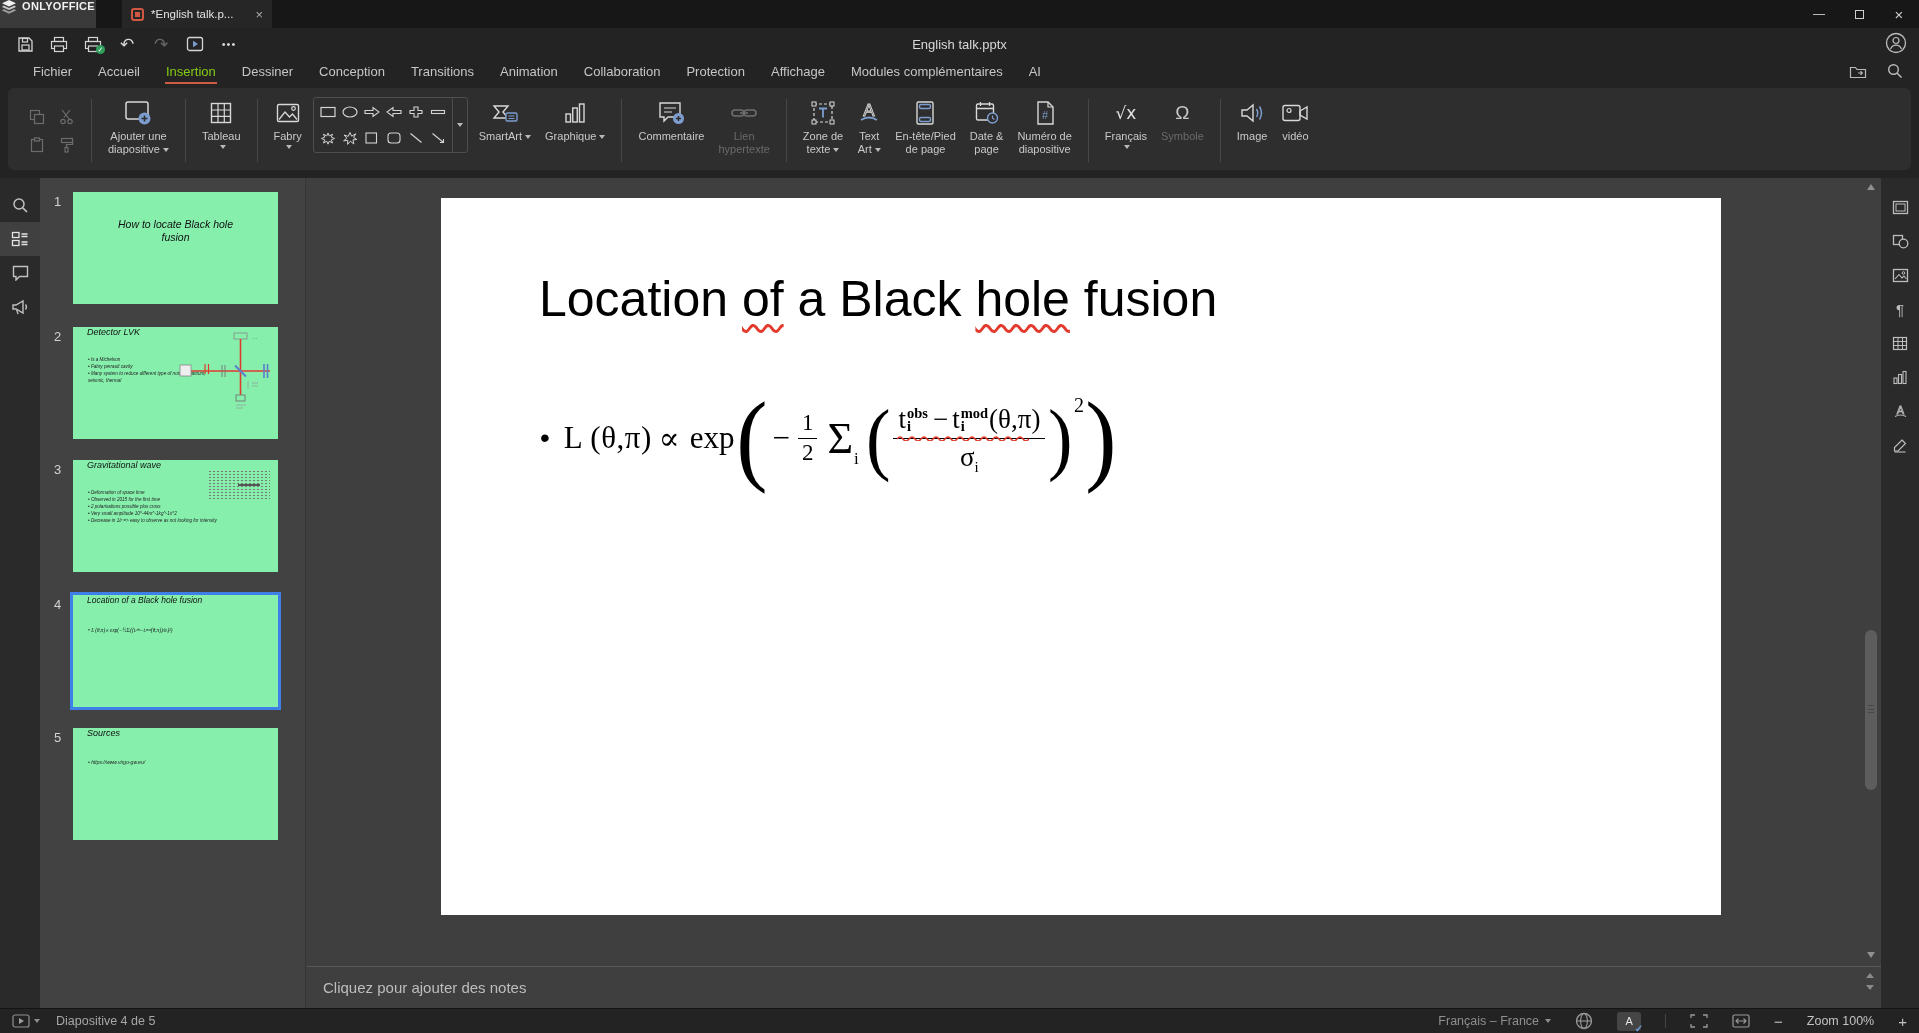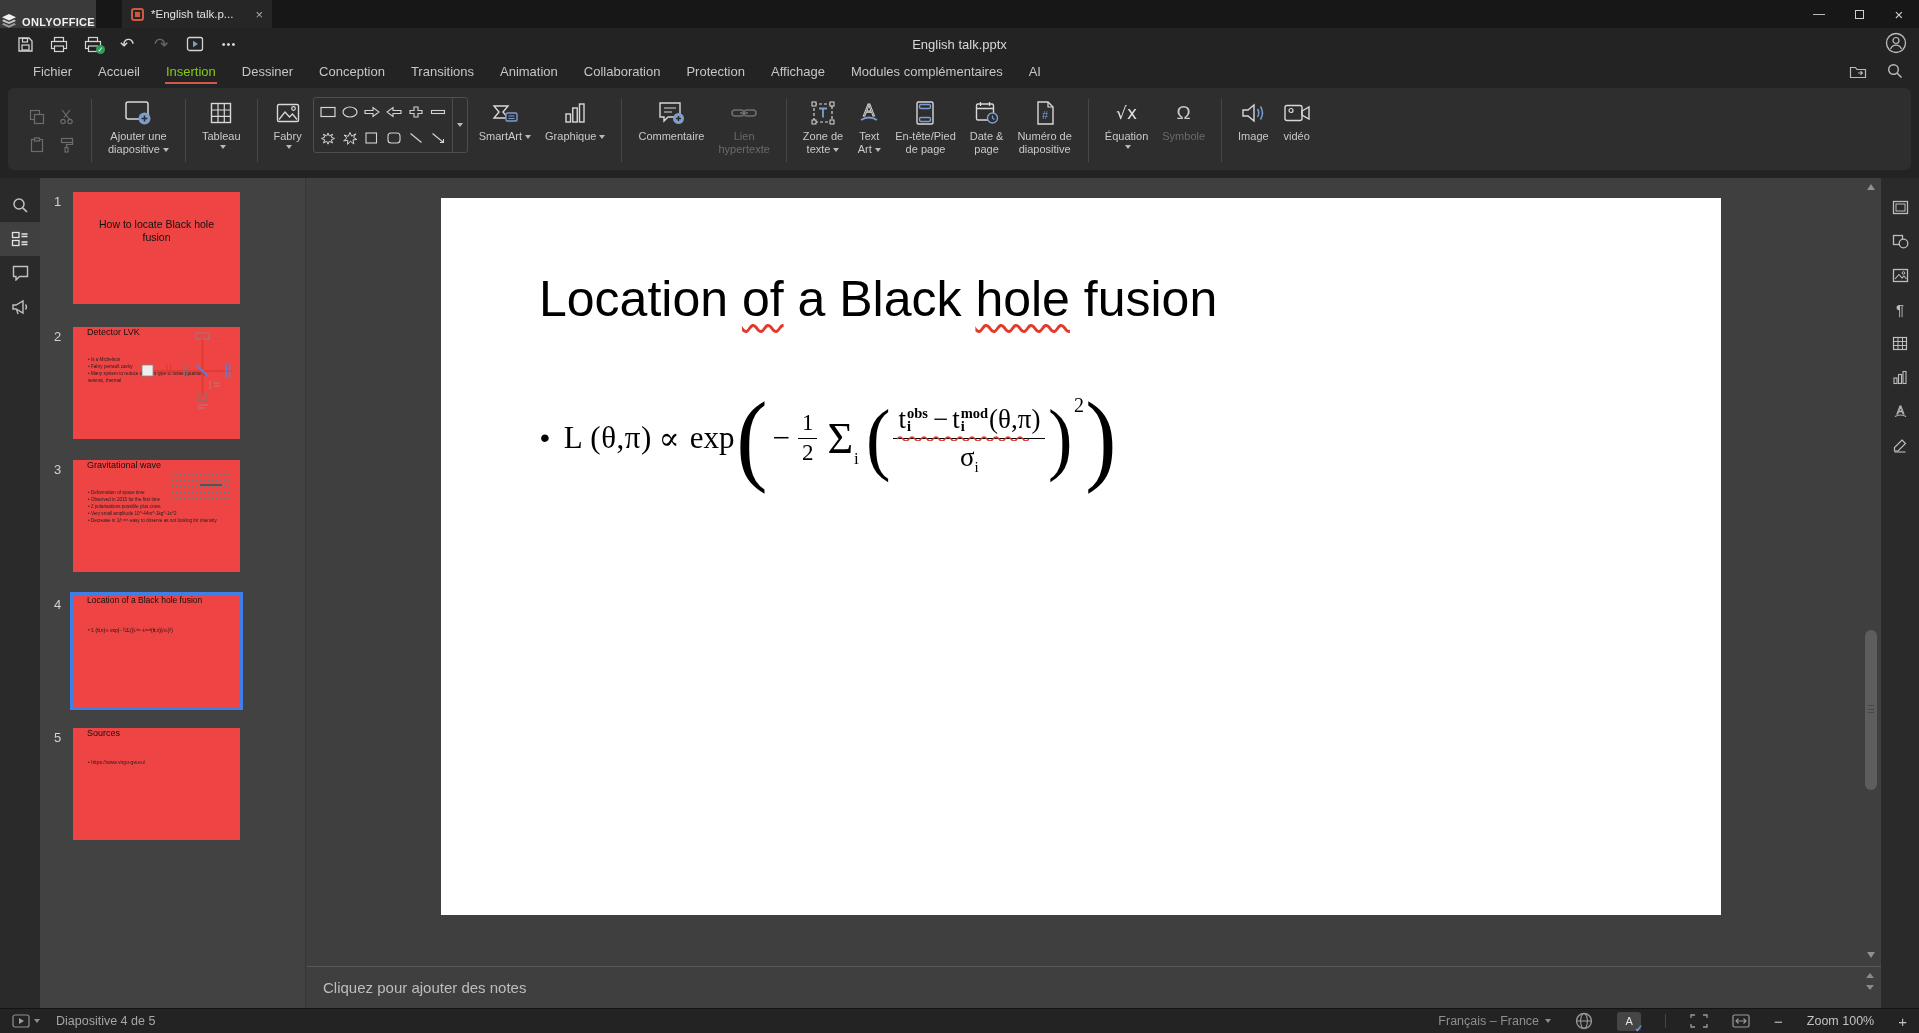--- a/index.html
+++ b/index.html
@@ -2,21 +2,21 @@
 <html><head>
 <meta charset="utf-8">
 <style>
   * { box-sizing: border-box; margin:0; padding:0; }
   html,body { width:1919px; height:1033px; overflow:hidden; }
   body { font-family:"Liberation Sans", sans-serif; background:#3f3f3f; color:#d9d9d9; position:relative; }
   svg { display:block; }
 
   
   .titlebar { position:absolute; top:0; left:0; right:0; height:28px; background:#171717; display:flex; align-items:stretch; }
-  .logo-box { width:96px; background:#3a3a3a; display:flex; align-items:flex-end; justify-content:center; gap:5px; }
+  .logo-box { width:96px; background:#3a3a3a; display:flex; align-items:flex-start; justify-content:center; gap:5px; }
   .logo-box .app-name { font-size:11px; font-weight:bold; color:#f0f0f0; letter-spacing:0.3px; }
   .doc-tab { margin-left:26px; width:150px; background:#262626; display:flex; align-items:center; padding:0 9px; gap:7px; }
   .tab-doc-icon { width:13px; height:13px; border:2px solid #d05843; border-radius:3px; position:relative; flex:none; }
   .tab-doc-icon::after { content:""; position:absolute; left:2px; top:2px; width:5px; height:5px; background:#d05843; }
   .doc-tab .tab-label { font-size:11.5px; color:#e2e2e2; white-space:nowrap; overflow:hidden; flex:1; }
   .doc-tab .tab-close { font-size:13px; color:#aaaaaa; cursor:default; }
   .win-controls { position:absolute; right:0; top:0; height:28px; display:flex; }
   .win-btn { width:40px; height:28px; display:flex; align-items:center; justify-content:center; color:#cfcfcf; font-size:12px; }
   .win-max-glyph { width:9px; height:9px; border:1px solid #cfcfcf; }
 
@@ -55,21 +55,21 @@
   
   .left-rail { position:absolute; left:0; top:178px; bottom:25px; width:40px; background:#2a2a2a; display:flex; flex-direction:column; align-items:center; padding-top:10px; }
   .rail-btn { width:40px; height:34px; display:flex; align-items:center; justify-content:center; }
   .rail-btn.active { background:#404040; }
   .right-rail { position:absolute; right:0; top:178px; bottom:25px; width:38px; background:#2a2a2a; display:flex; flex-direction:column; align-items:center; padding-top:12px; }
   .right-rail .rail-btn { width:38px; }
 
   .thumbs { position:absolute; left:40px; top:178px; bottom:25px; width:266px; background:#424242; border-right:1px solid #373737; }
   .thumb-row { position:absolute; left:0; width:100%; }
   .thumb-num { position:absolute; left:14px; top:2px; font-size:13px; color:#d2d2d2; }
-  .thumb-box { position:absolute; left:33px; top:0; width:167px; height:112px; background:#ef4444; color:#1f1f1f; overflow:hidden; }
+  .thumb-box { position:absolute; left:33px; top:0; width:205px; height:112px; background:#86efac; color:#1f1f1f; overflow:hidden;font-style:italic; }
   .thumb-box.selected { outline:3px solid #3e7fe8; }
   .t1-title { position:absolute; left:0; right:0; top:26px; text-align:center; font-size:10.5px; line-height:12.5px; color:#111; }
   .t-title { position:absolute; left:14px; top:0; font-size:9px; color:#111; }
   .t-bullets { position:absolute; left:15px; top:29px; width:126px; font-size:4.6px; line-height:7px; color:#222; }
   .t-bullets div::before { content:"• "; }
   .t-wide { width:168px; }
   .t-formula { position:absolute; left:15px; top:32px; font-size:5.2px; color:#111; font-family:"Liberation Serif", serif; }
   .noise-img { position:absolute; right:8px; top:10px; width:62px; height:30px;
       background-image:radial-gradient(#777 0.6px, transparent 0.8px); background-size:4px 3px; }
   .noise-img::after { content:""; position:absolute; left:30px; top:14px; width:22px; height:1.5px; background:#555; }
@@ -490,21 +490,21 @@
       <span class="tb-label">Numéro de</span>
       <span class="tb-label">diapositive</span>
     </div>
 
     <div class="tb-sep"></div>
 
     <div class="tb-btn">
       <span class="tb-icon" style="font-size:17px;color:#e0e0e0;font-family:'DejaVu Sans',sans-serif;">
         <span>√x</span>
       </span>
-      <span class="tb-label"><span>Équation</span></span>
+      <span class="tb-label"><span>Français</span></span>
       <span class="caret" style="margin-top:2px;"></span>
     </div>
 
     <div class="tb-btn disabled">
       <span class="tb-icon" style="font-size:19px;color:#c9c9c9;">
         <span>Ω</span>
       </span>
       <span class="tb-label"><span>Symbole</span></span>
     </div>
 

